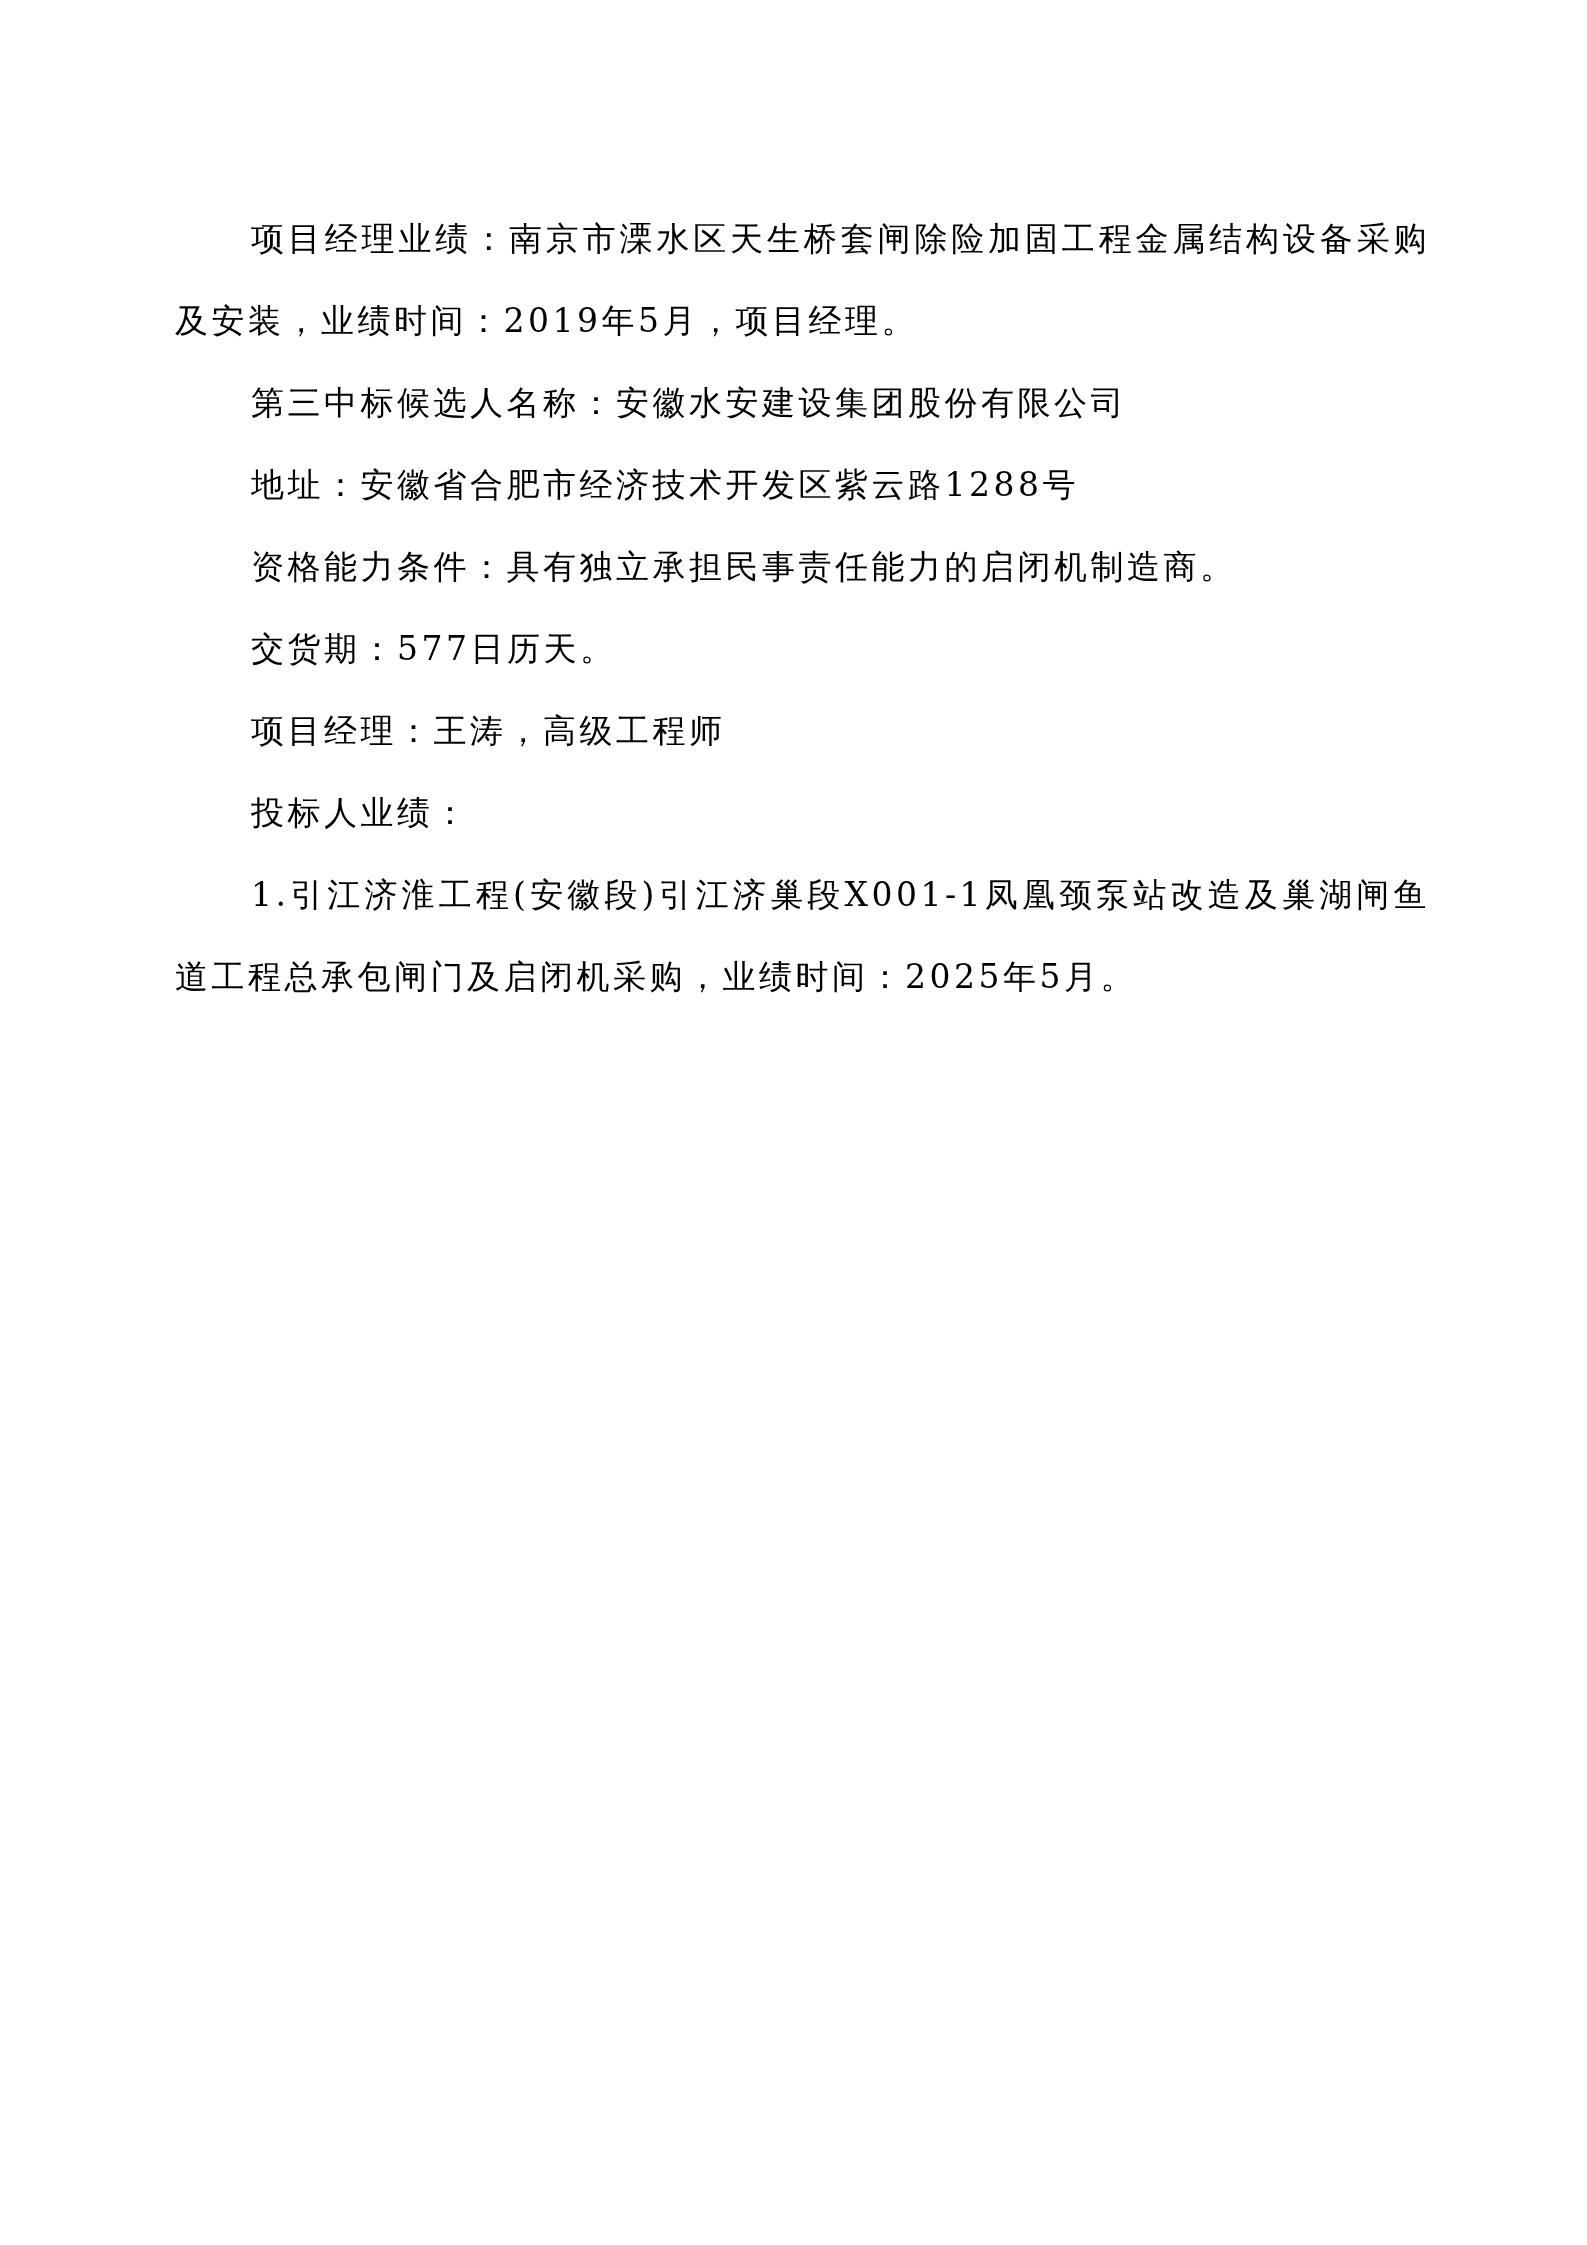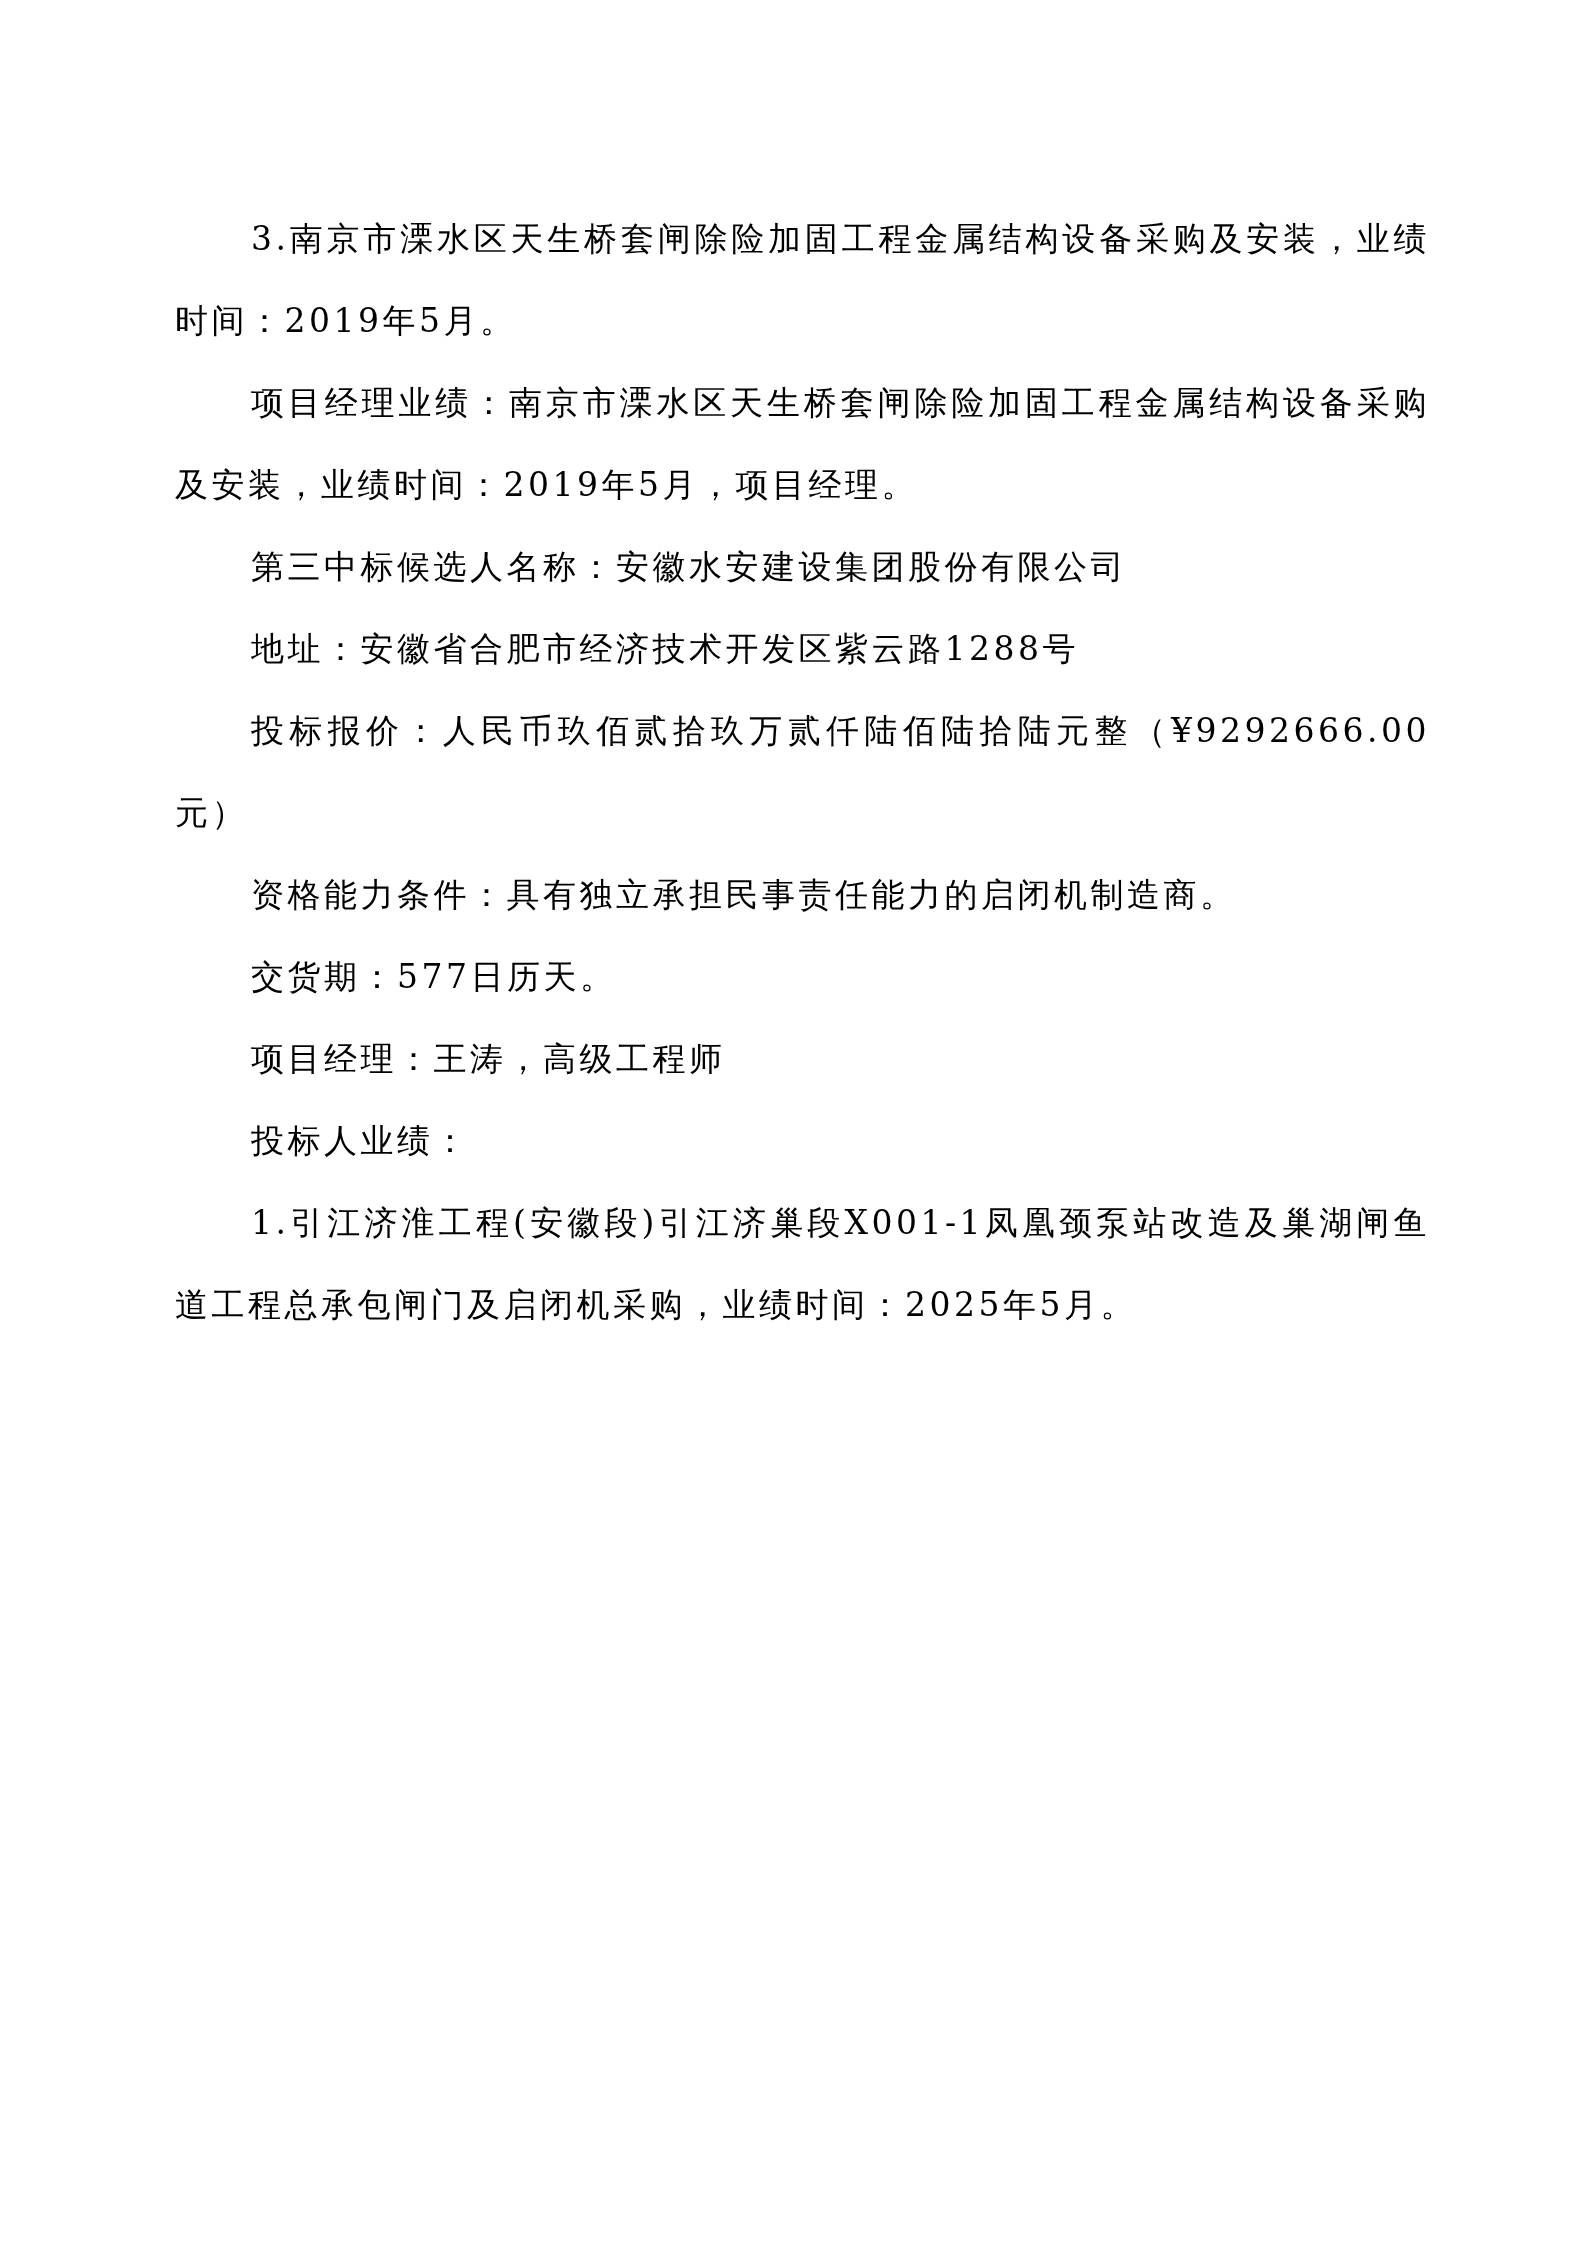--- a/index.html
+++ b/index.html
@@ -41,24 +41,22 @@
     }
     .indent {
       text-indent: 76px;
     }
   </style>
 </head>
 <body>
 
 <div class="page">
   <div class="content">
-    <p class="para indent">3.南京市溧水区天生桥套闸除险加固工程金属结构设备采购及安装，业绩时间：2019年5月。</p>
     <p class="para indent">项目经理业绩：南京市溧水区天生桥套闸除险加固工程金属结构设备采购及安装，业绩时间：2019年5月，项目经理。</p>
     <p class="para indent">第三中标候选人名称：安徽水安建设集团股份有限公司</p>
     <p class="para indent">地址：安徽省合肥市经济技术开发区紫云路1288号</p>
-    <p class="para indent">投标报价：人民币玖佰贰拾玖万贰仟陆佰陆拾陆元整（¥9292666.00元）</p>
     <p class="para indent">资格能力条件：具有独立承担民事责任能力的启闭机制造商。</p>
     <p class="para indent">交货期：577日历天。</p>
     <p class="para indent">项目经理：王涛，高级工程师</p>
     <p class="para indent">投标人业绩：</p>
     <p class="para indent">1.引江济淮工程(安徽段)引江济巢段X001-1凤凰颈泵站改造及巢湖闸鱼道工程总承包闸门及启闭机采购，业绩时间：2025年5月。</p>
   </div>
 </div>
 
 </body></html>

